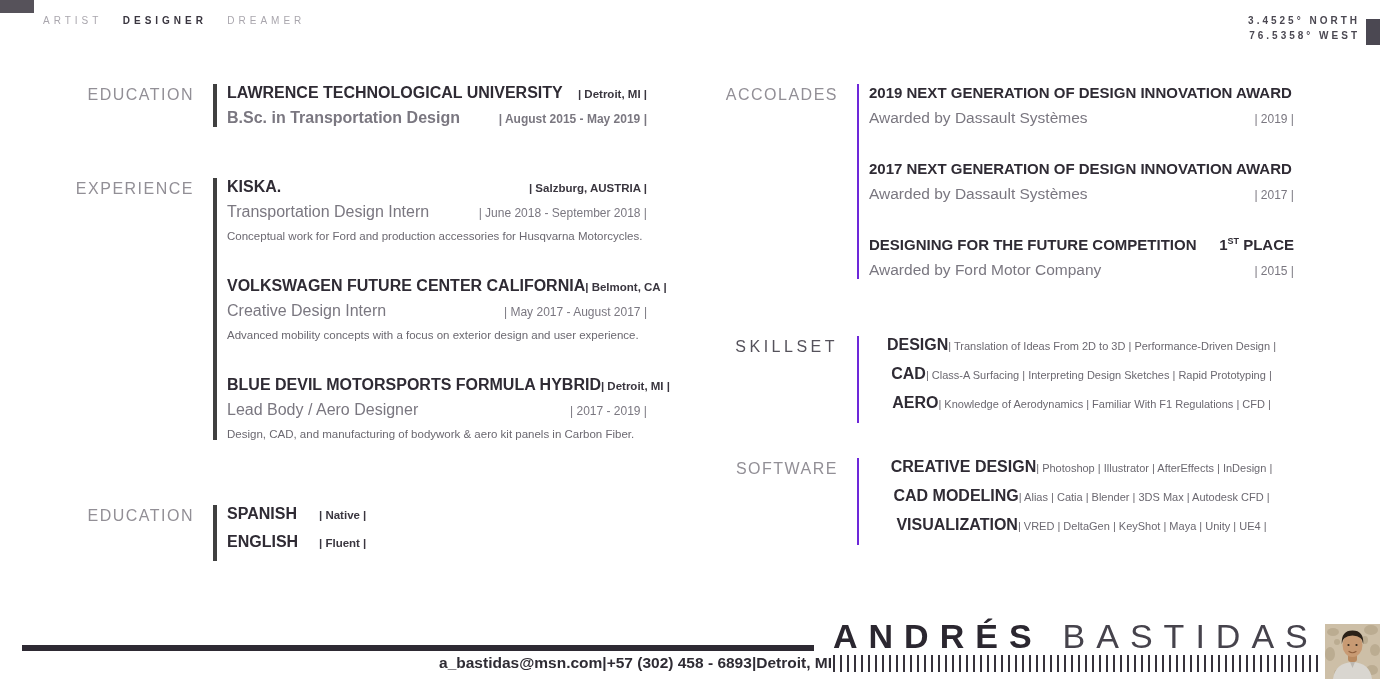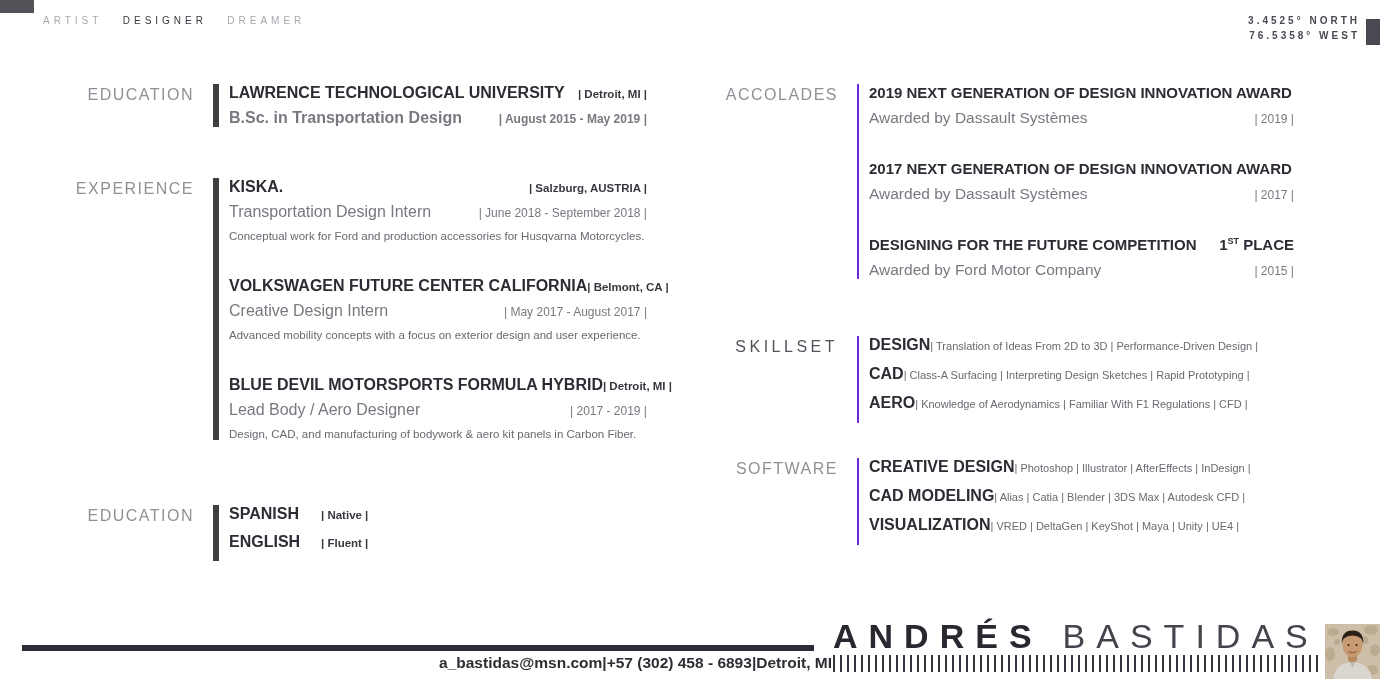--- a/index.html
+++ b/index.html
@@ -4,31 +4,31 @@
 <style>
   * { margin:0; padding:0; box-sizing:border-box; }
   html,body { width:1400px; height:700px; background:#ffffff; overflow:hidden;
               font-family:"Liberation Sans", sans-serif; color:#322e37; }
   .abs { position:absolute; }
 
   
   #header-block { left:0; top:18; width:34px; height:13px; background:#56525a; }
   #tagline { left:43px; top:15px; font-size:10px; letter-spacing:4px; white-space:nowrap; }
   #tagline .lite { color:#a9a6ad; }
-  #tagline .bold { color:#3a3640; font-weight:normal; }
+  #tagline .bold { color:#3a3640; font-weight:bold; }
   #coords { top:13px; right:40px; text-align:right; font-size:10px; font-weight:bold;
             letter-spacing:3px; color:#4b4852; line-height:15px; }
   #coord-block { right:20px; top:19px; width:14px; height:26px; background:#4b4852; }
 
   
   .sec { position:absolute; display:flex; }
   .sec-label { text-align:right; font-size:16px; color:#928f96; letter-spacing:1.5px; padding-top:2px; }
   .left-sec { left:60px; }
   .left-sec .sec-label { width:134px; }
-  .left-sec .sec-body { margin-left:19px; border-left:6px solid #404040; padding-left:10px; width:434px; }
+  .left-sec .sec-body { margin-left:19px; border-left:4px solid #404040; padding-left:10px; width:434px; }
   .right-sec { left:700px; }
   .right-sec .sec-label { width:138px; }
   .right-sec .sec-body { margin-left:19px; border-left:2px solid #6d28d9; padding-left:10px; width:437px; }
 
   .row-split { display:flex; justify-content:space-between; align-items:baseline; white-space:nowrap; }
   .entry-title { font-size:16px; font-weight:bold; color:#2f2b34; }
   .entry-loc   { font-size:11.5px; font-weight:bold; color:#3a363f; }
   .entry-role  { font-size:16px; color:#7a7780; }
   .entry-dates { font-size:12px; color:#7a7780; }
   .entry-desc  { font-size:11.5px; color:#6b6870; margin-top:9px; }
@@ -49,21 +49,21 @@
   .award + .award { margin-top:33px; }
   .award-title { font-size:15px; font-weight:bold; color:#2f2b34; }
   .award-place { font-size:15px; font-weight:bold; color:#2f2b34; }
   .award-place sup { font-size:9px; }
   .award .row-split + .row-split { margin-top:8px; }
   .award-by  { font-size:15.5px; color:#7a7780; }
   .award-year{ font-size:12px; color:#7a7780; }
 
   #sec-skillset { top:336px; }
   #sec-skillset .sec-label { color:#55525b; letter-spacing:3.5px; }
-  .skill-row { display:flex; justify-content:flex-start; align-items:baseline; height:29px; white-space:nowrap; }
+  .skill-row { display:flex; justify-content:center; align-items:baseline; height:29px; white-space:nowrap; }
   .skill-name { font-size:16px; font-weight:bold; color:#2f2b34; }
   .skill-details { font-size:11px; color:#6b6870; }
 
   #sec-software { top:458px; }
 
   
   #footer-bar { left:22px; top:645px; width:792px; height:6px; background:#2e2a33; }
   #contact { left:40px; top:654px; width:792px; display:flex; justify-content:flex-end;
              font-size:15.5px; font-weight:bold; color:#2f2c34; white-space:nowrap; }
   #name { left:833px; top:617px; white-space:nowrap; display:flex; align-items:baseline; }

